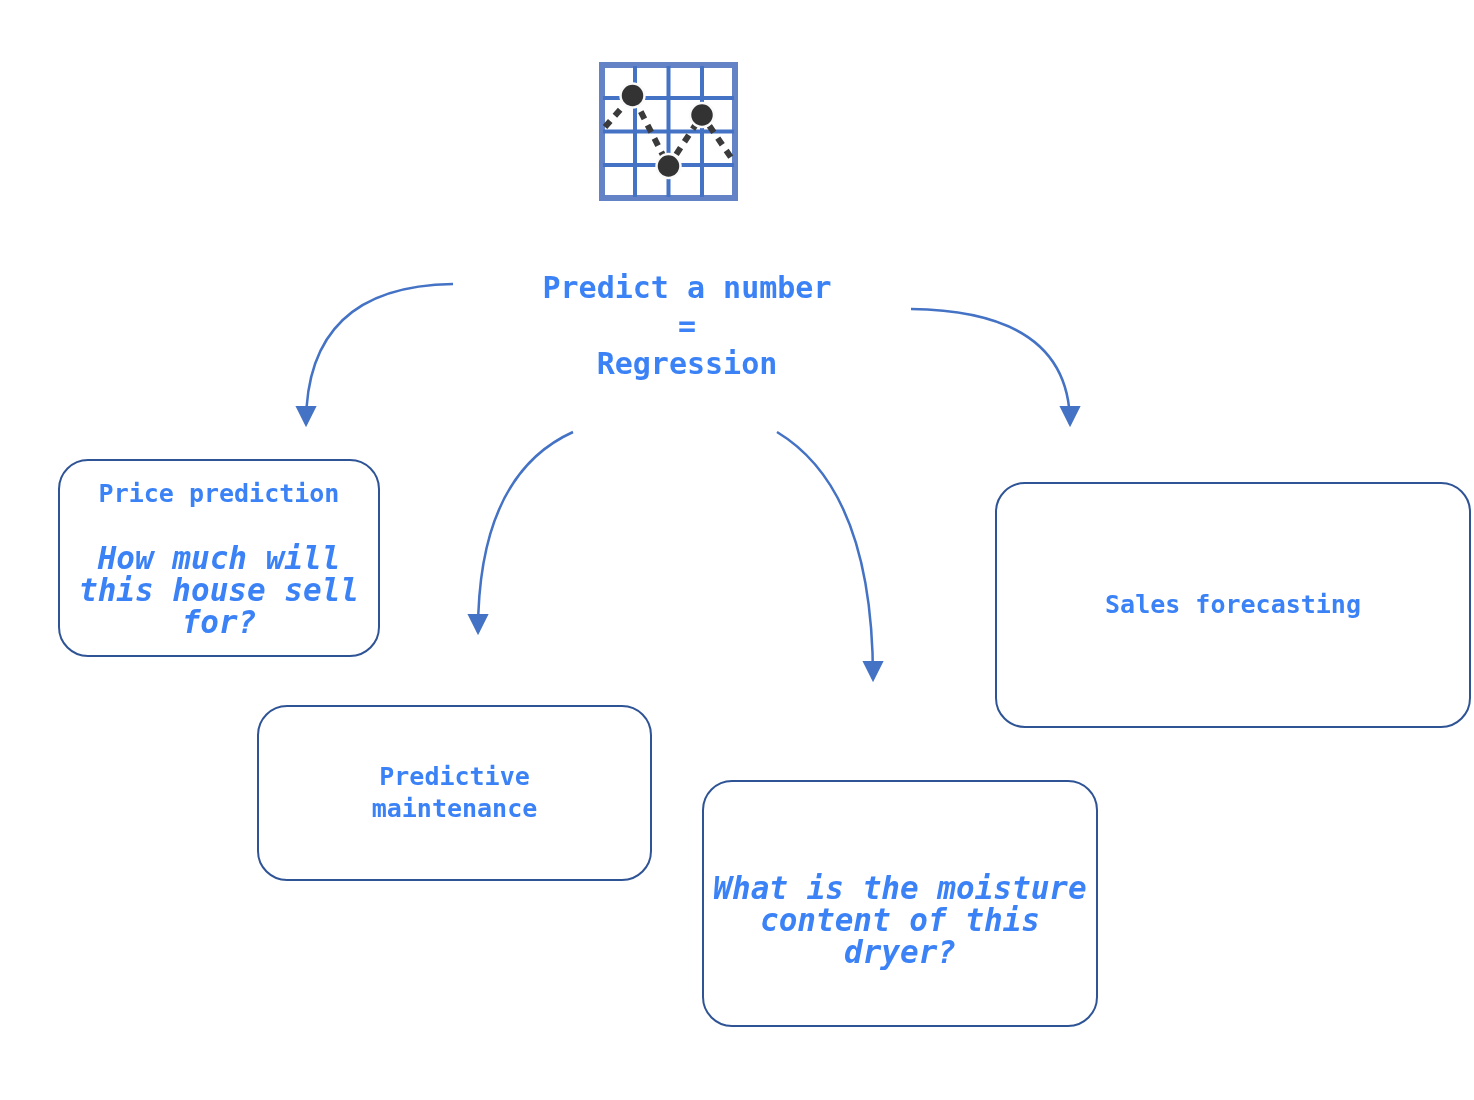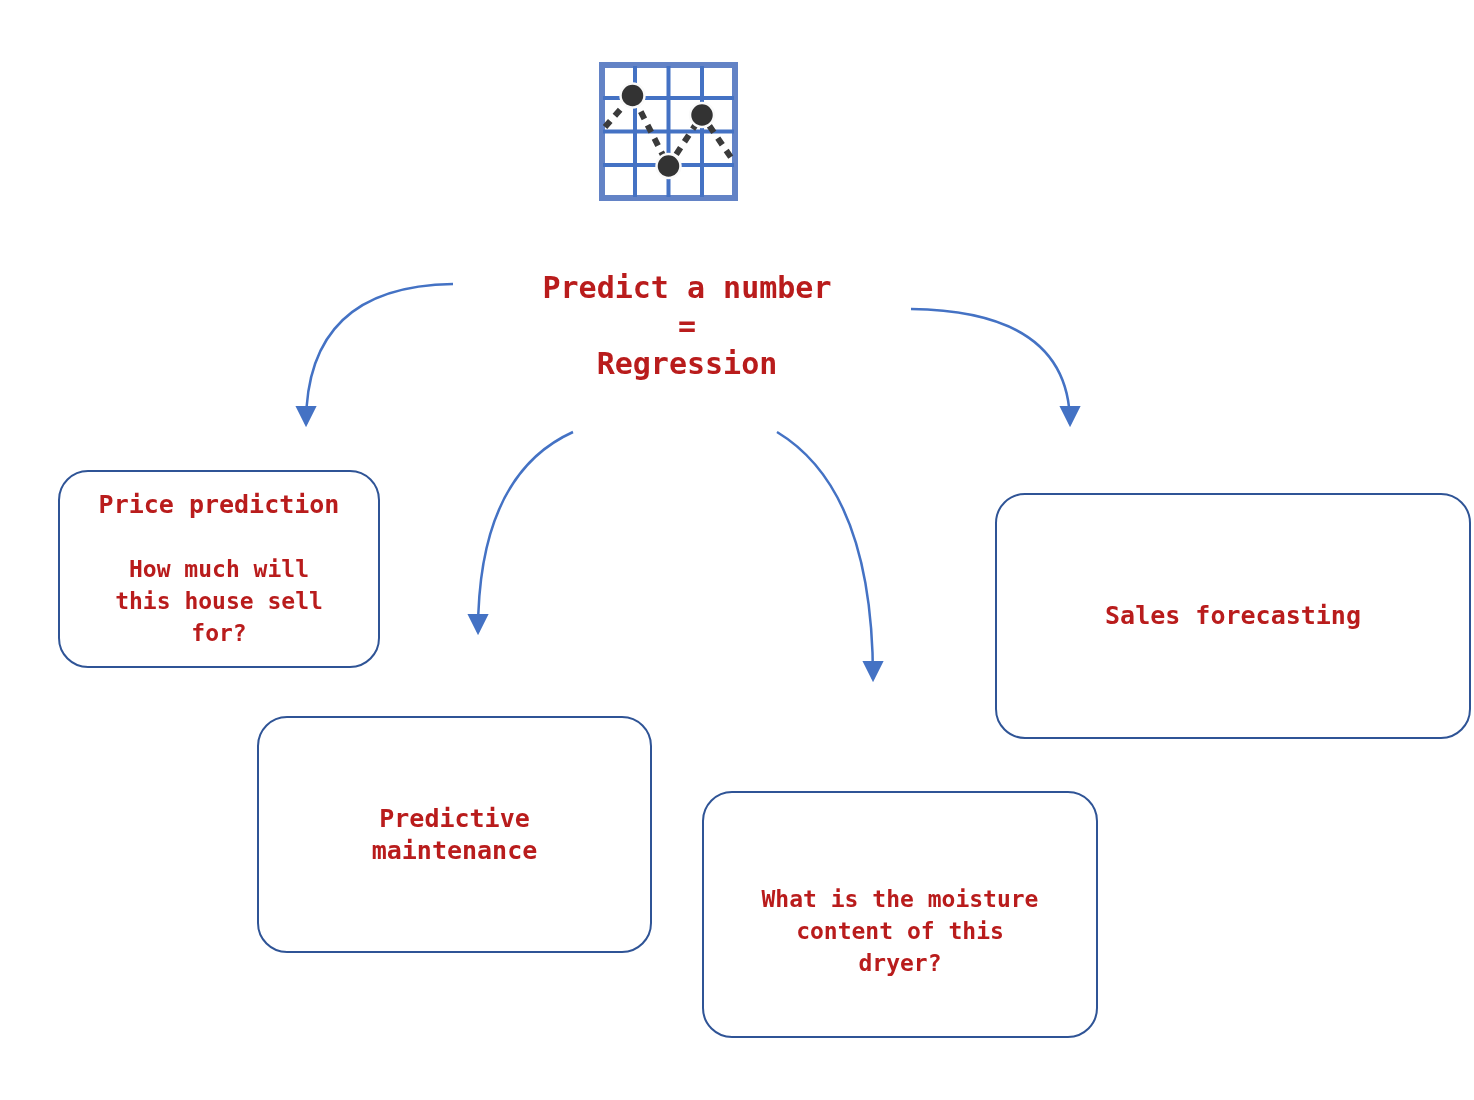--- a/index.html
+++ b/index.html
@@ -6,21 +6,21 @@
     margin: 0;
     padding: 0;
     background: #ffffff;
   }
   .canvas {
     position: relative;
     width: 1474px;
     height: 1100px;
     background: #ffffff;
     font-family: "DejaVu Sans Mono", "Liberation Mono", monospace;
-    color: #b91c1c;
+    color: #3b82f6;
     overflow: hidden;
   }
   .chart-icon {
     position: absolute;
     left: 599px;
     top: 62px;
     width: 139px;
     height: 139px;
   }
   .main-title {
@@ -45,37 +45,37 @@
     position: absolute;
     box-sizing: border-box;
     border: 2.5px solid #2F5496;
     border-radius: 30px;
     background: #ffffff;
     display: flex;
     flex-direction: column;
     align-items: center;
     justify-content: center;
     text-align: center;
-    margin-top: 11px;
   }
   .box-title {
     font-size: 25px;
     font-weight: 700;
     line-height: 32px;
     white-space: pre-line;
   }
   .box-question {
-    font-size: 23px;
+    font-size: 31px;
     font-weight: 700;
+    font-style: italic;
     line-height: 32px;
     white-space: pre-line;
     margin-top: 32px;
   }
   #box-price       { left: 58px;   top: 459px; width: 322px; height: 198px; }
-  #box-maintenance { left: 257px;  top: 705px; width: 395px; height: 237px; align-items: center; }
+  #box-maintenance { left: 257px;  top: 705px; width: 395px; height: 176px; align-items: center; }
   #box-monitoring  { left: 702px;  top: 780px; width: 396px; height: 247px; }
   #box-sales       { left: 995px;  top: 482px; width: 476px; height: 246px; }
 </style>
 </head>
 <body>
 
 <div class="canvas">
 
   <svg class="chart-icon" viewBox="0 0 139 139" aria-hidden="true">
     <rect x="3" y="3" width="133" height="133" fill="#ffffff" stroke="#6383C6" stroke-width="6"></rect>

